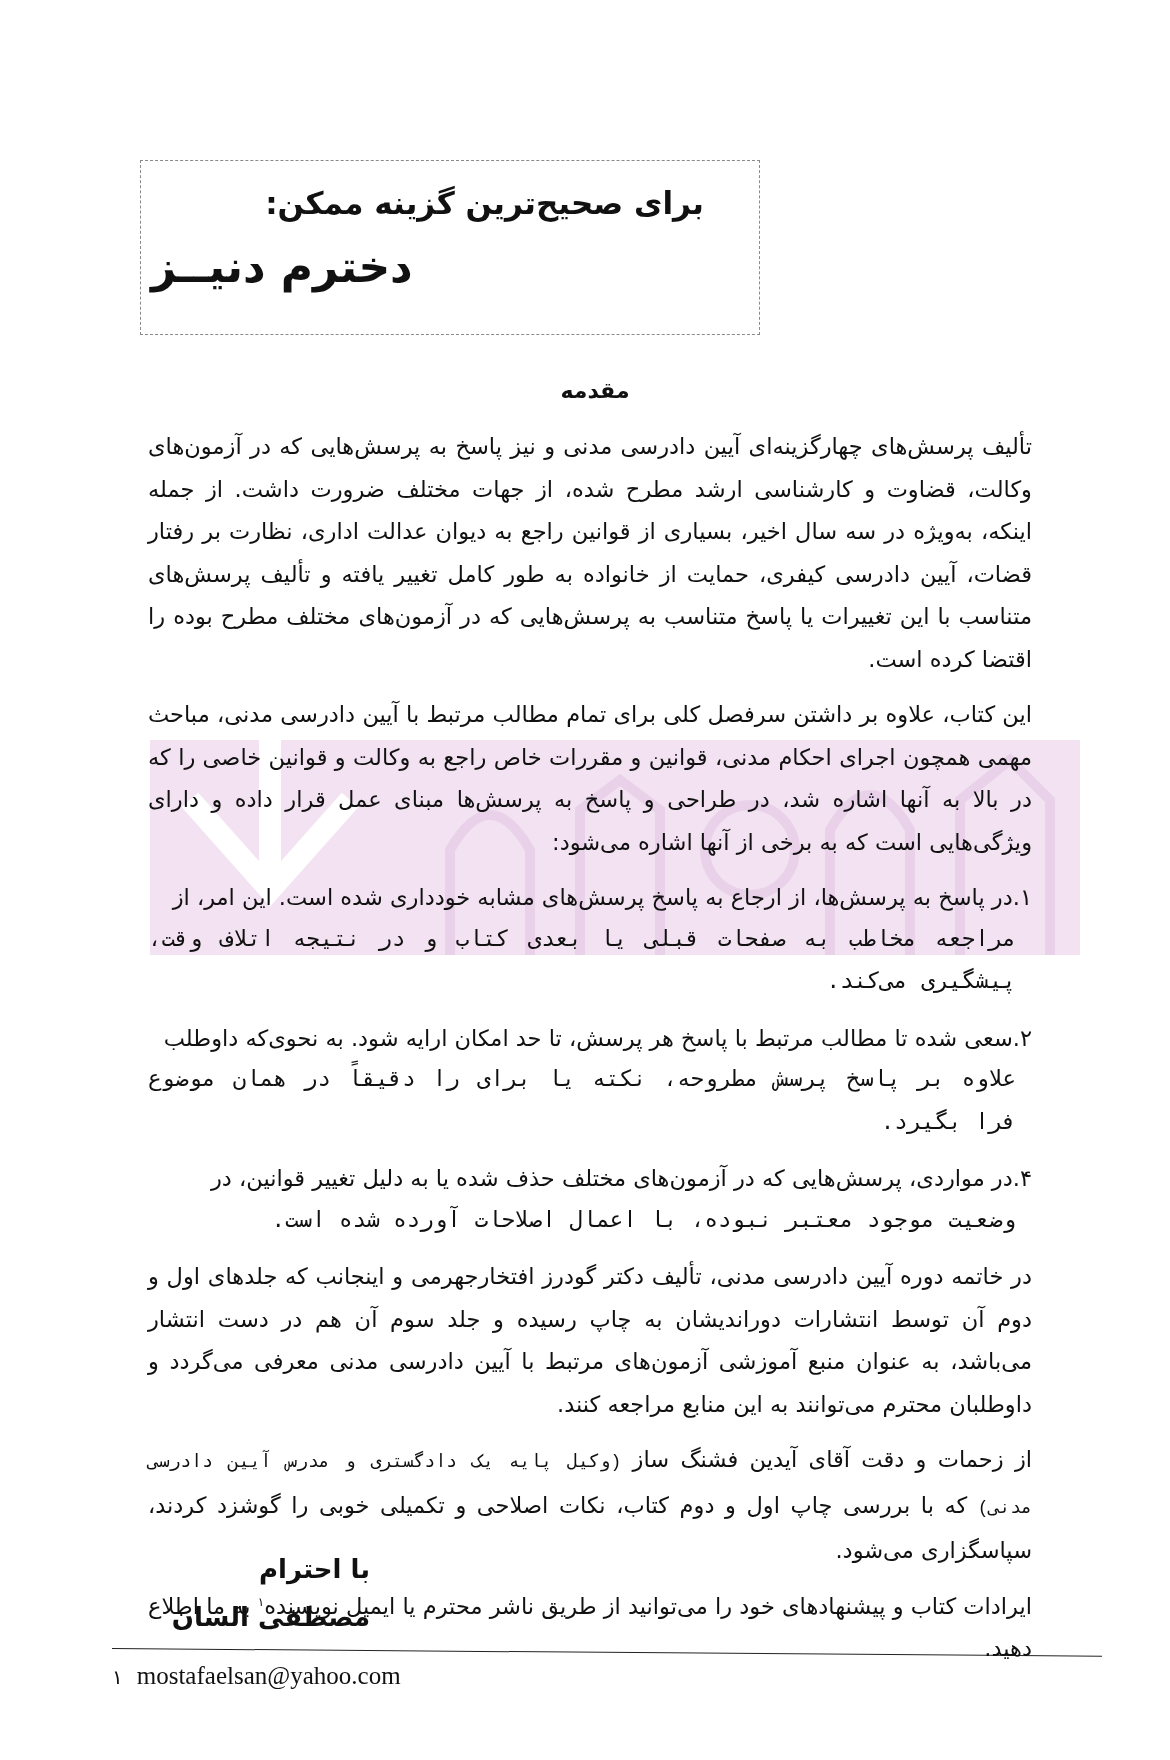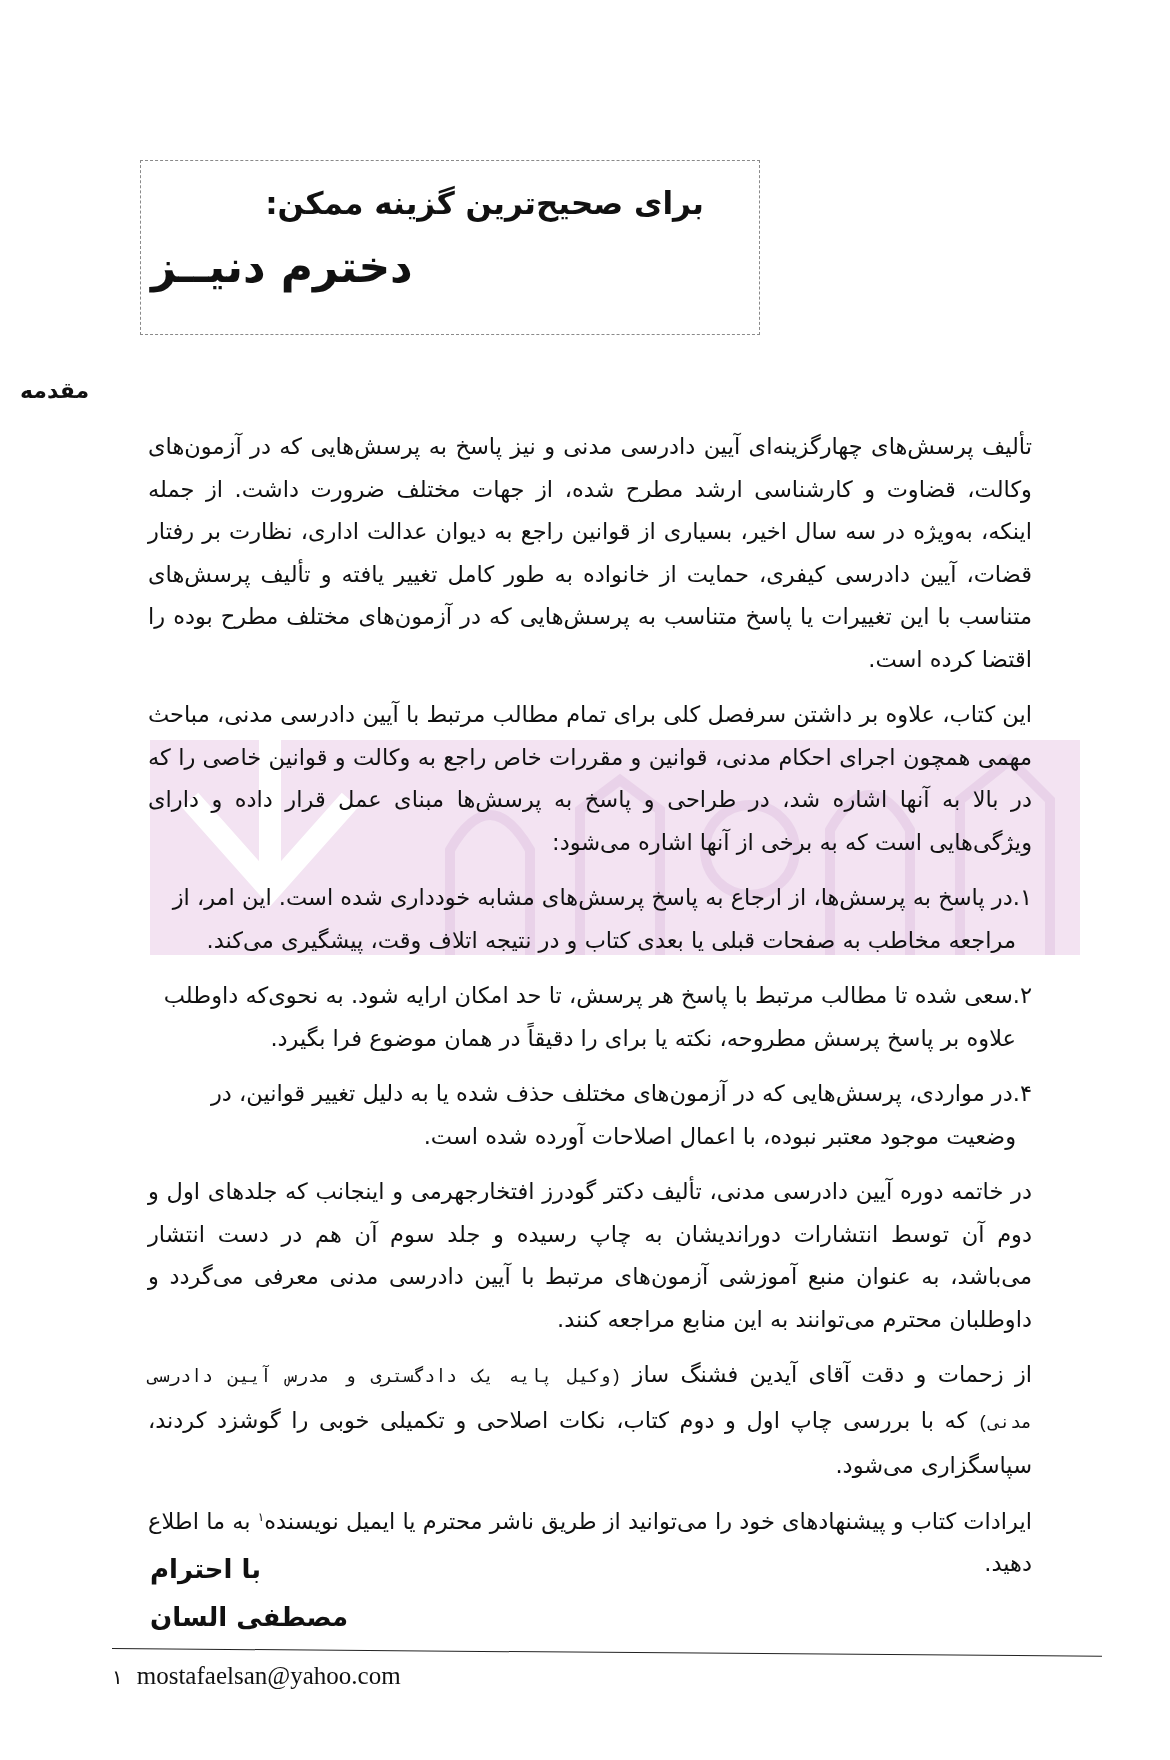--- a/index.html
+++ b/index.html
@@ -63,21 +63,21 @@
       opacity: 0.85;
       z-index: 0;
       overflow: hidden;
     }
     .watermark svg { position: absolute; left: 0; top: 0; }
     
     .section-title {
       position: absolute;
       left: 0; right: 0;
       top: 378px;
-      text-align: left;
+      text-align: center;
       direction: rtl;
       font-weight: bold;
       font-size: 22px;
       padding-left: 20px;
       z-index: 1;
     }
     
     .body-text {
       position: absolute;
       left: 135px;
@@ -93,31 +93,32 @@
     .body-text p {
       margin: 13px;
     }
     .list-item {
       margin: 0;
       padding-right: 0;
     }
     .list-item .cont {
       display: block;
       padding-right: 16px;
+      font-family: Liberation Mono, monospace;
     }
     .small-paren { font-size: 18px; font-family: Liberation Mono, monospace; }
     sup.fn { font-size: 12px; vertical-align: super; line-height: 0; }
     
     .sign-off {
       position: absolute;
       left: 150px;
       top: 1545px;
       width: 220px;
       direction: rtl;
-      text-align: left;
+      text-align: right;
       font-weight: bold;
       font-size: 26px;
       line-height: 48px;
       z-index: 1;
     }
     
     .footnote-rule {
       position: absolute;
       left: 112px;
       top: 1648px;

